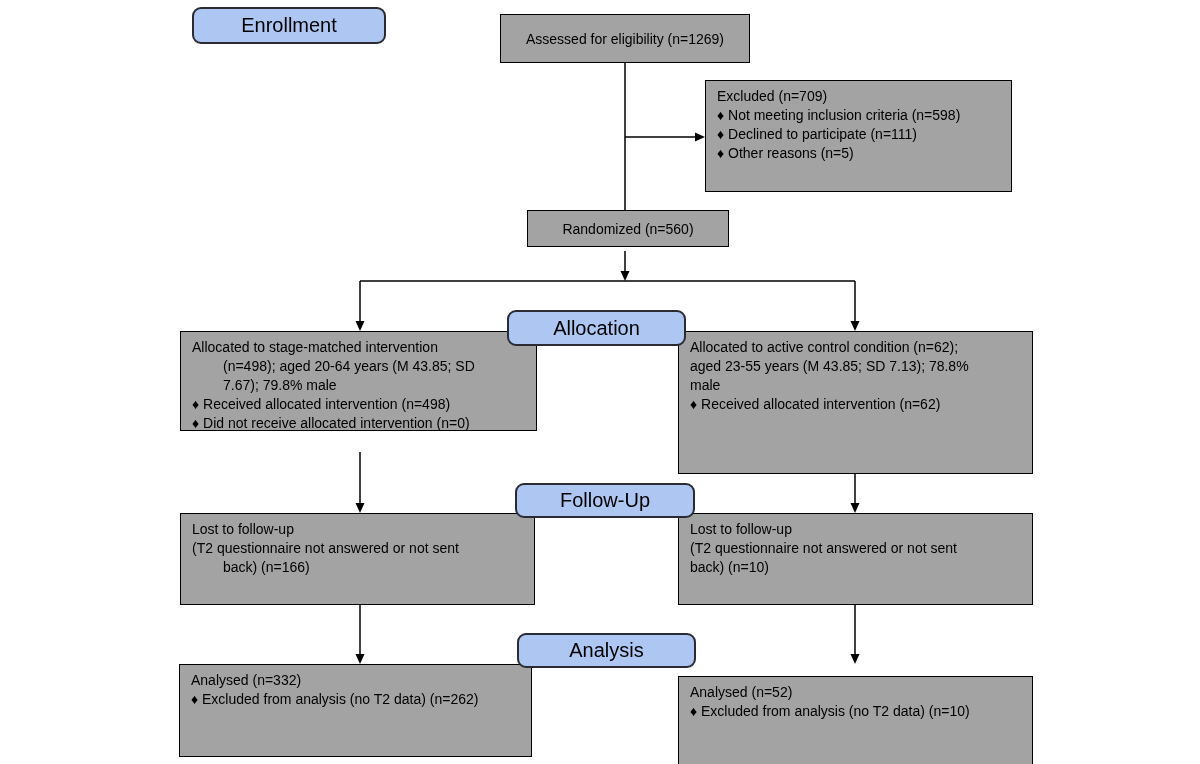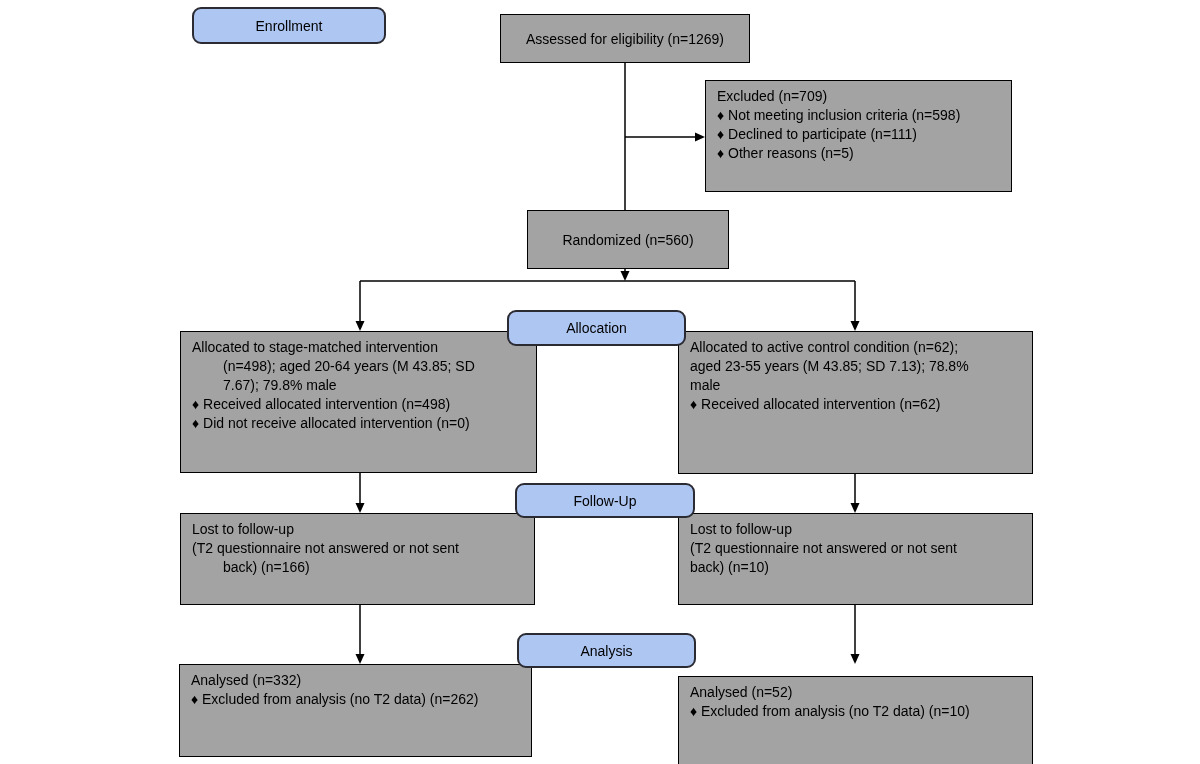--- a/index.html
+++ b/index.html
@@ -32,21 +32,21 @@
   .connectors line { stroke: var(--line-color); stroke-width: 1.5; }
   .connectors polygon { fill: var(--line-color); }
   .banner {
     position: absolute;
     background: var(--banner-fill);
     border: 2px solid var(--banner-border);
     border-radius: 9px;
     display: flex;
     align-items: center;
     justify-content: center;
-    font-size: 14px;
+    font-size: 20px;
     box-sizing: border-box;
     z-index: 3;
   }
   .box {
     position: absolute;
     background: #a3a3a3;
     border: 1px solid var(--box-border);
     box-sizing: border-box;
     font-size: 14px;
     z-index: 2;
@@ -105,25 +105,25 @@
     <span>Assessed for eligibility (n=1269)</span>
   </div>
 
   <div class="box text-box" style="left:705px; top:80px; width:307px; height:112px;">
     <div class="line">Excluded (n=709)</div>
     <div class="line">♦ Not meeting inclusion criteria (n=598)</div>
     <div class="line">♦ Declined to participate (n=111)</div>
     <div class="line">♦ Other reasons (n=5)</div>
   </div>
 
-  <div class="box center-box" style="left:527px; top:210px; width:202px; height:59px;">
+  <div class="box center-box" style="left:527px; top:210px; width:202px; height:37px;">
     <span>Randomized (n=560)</span>
   </div>
 
-  <div class="box text-box" style="left:180px; top:331px; width:357px; height:142px;">
+  <div class="box text-box" style="left:180px; top:331px; width:357px; height:100px;">
     <div class="line">Allocated to stage-matched intervention</div>
     <div class="line cont">(n=498); aged 20-64 years (M 43.85; SD</div>
     <div class="line cont">7.67); 79.8% male</div>
     <div class="line">♦ Received allocated intervention (n=498)</div>
     <div class="line">♦ Did not receive allocated intervention (n=0)</div>
   </div>
 
   <div class="box text-box" style="left:678px; top:331px; width:355px; height:143px;">
     <div class="line">Allocated to active control condition (n=62);</div>
     <div class="line">aged 23-55 years (M 43.85; SD 7.13); 78.8%</div>

